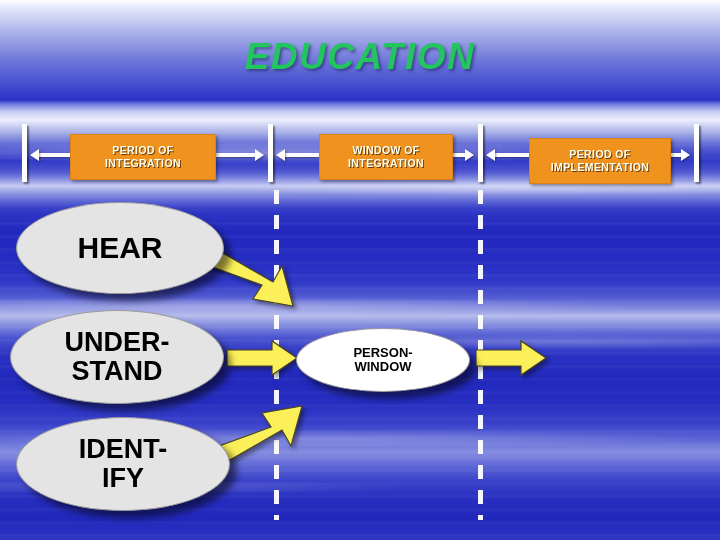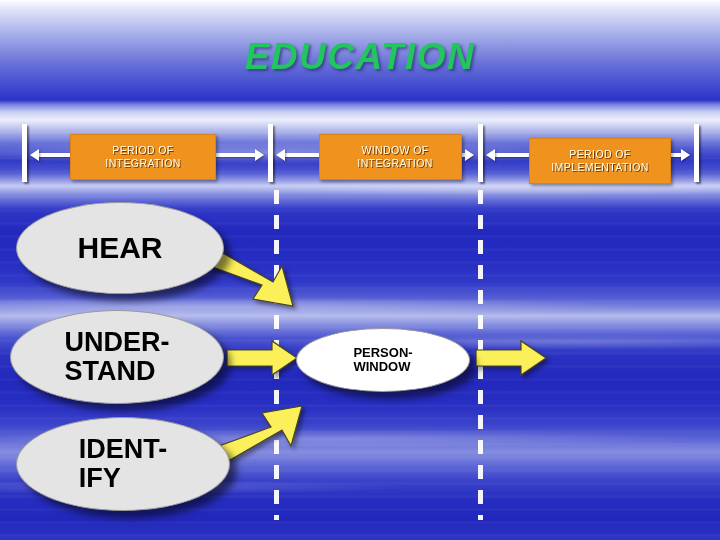--- a/index.html
+++ b/index.html
@@ -125,21 +125,21 @@
   .period-box {
     position: absolute;
     background: #f0921e;
     border: 1px solid #d8821a;
     display: flex;
     align-items: center;
     justify-content: center;
     text-align: center;
     color: #ffffee;
     font-size: 10.5px;
-    font-weight: normal;
+    font-weight: bold;
     line-height: 1.28;
     letter-spacing: 0.4px;
     text-shadow: 1px 1px 0 rgba(60,30,0,0.75);
     box-shadow: 2px 2px 3px rgba(0,0,0,0.35);
   }
 
   
   .divider {
     position: absolute;
     top: 190px;
@@ -152,21 +152,21 @@
     opacity: 0.95;
   }
 
   
   .oval {
     position: absolute;
     border-radius: 50%;
     display: flex;
     align-items: center;
     justify-content: center;
-    text-align: left;
+    text-align: center;
     color: #000;
     font-weight: bold;
     line-height: 1.08;
     box-shadow: 7px 7px 7px rgba(0,0,0,0.52);
     border: 1px solid #9a9a9a;
   }
   .oval.gray  { background: #e4e4e4; }
   .oval.white { background: #ffffff; }
   .oval.hatch {
     background:
@@ -217,21 +217,21 @@
     <div class="head right"></div>
   </div>
 
   <div class="period-box" style="left:70px; top:134px; width:144px; height:44px;">
     <div>
       <span>PERIOD OF</span><br>
       <span>INTEGRATION</span>
     </div>
   </div>
 
-  <div class="period-box" style="left:319px; top:134px; width:132px; height:44px;padding-left:9px;">
+  <div class="period-box" style="left:319px; top:134px; width:132px; height:44px;">
     <div>
       <span>WINDOW  OF</span><br>
       <span>INTEGRATION</span>
     </div>
   </div>
 
   <div class="period-box" style="left:529px; top:138px; width:140px; height:44px;">
     <div>
       <span>PERIOD OF</span><br>
       <span>IMPLEMENTATION</span>

